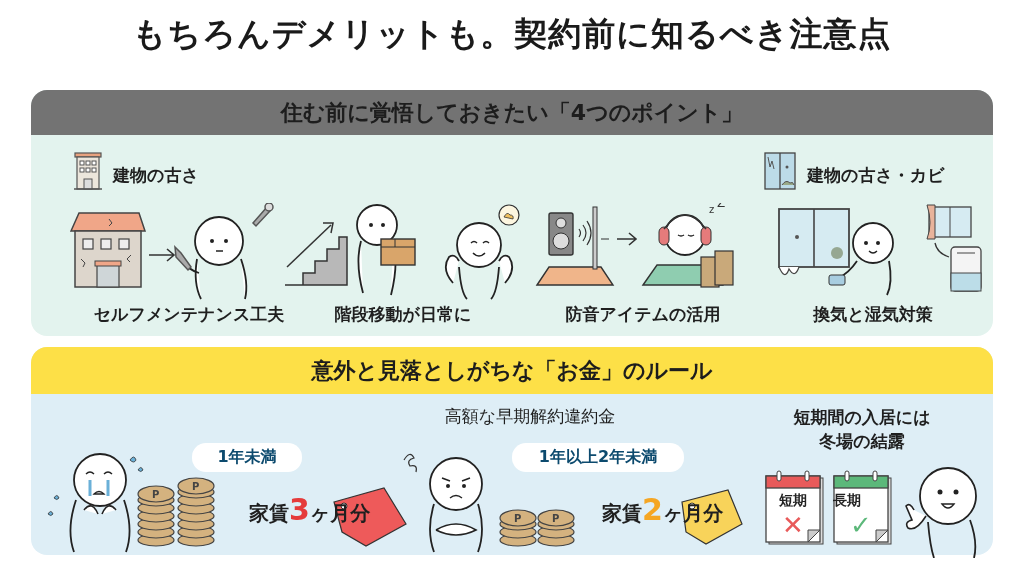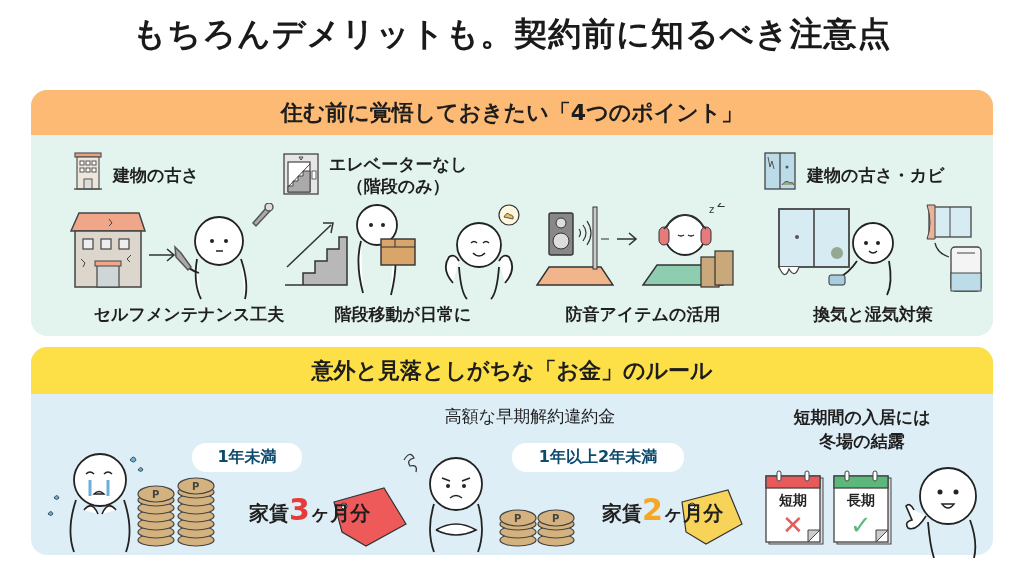--- a/index.html
+++ b/index.html
@@ -7,21 +7,21 @@
   body { font-family: "DejaVu Sans", "Liberation Sans", sans-serif; color: #222; position: relative; }
 
   .main-title {
     position: absolute; left: 0; top: 12px; width: 1024px; text-align: center;
     font-size: 33px; font-weight: bold; color: #1a1a1a; letter-spacing: 1px;
   }
 
   
   .panel { position: absolute; left: 31px; width: 962px; border-radius: 16px; overflow: hidden; }
   .panel1 { top: 90px; height: 246px; background: #e3f3ee; }
-  .panel1 .phead { height: 45px; background: #fdba74; display: flex; align-items: center; justify-content: center;
+  .panel1 .phead { height: 45px; background: #737373; display: flex; align-items: center; justify-content: center;
     font-size: 22px; font-weight: bold; color: #1d1d1d; }
   .panel2 { top: 347px; height: 208px; background: #deeef6; }
   .panel2 .phead { height: 47px; background: #fde047; display: flex; align-items: center; justify-content: center;
     font-size: 22px; font-weight: bold; color: #1d1d1d; }
 
   .point { position: absolute; top: 45px; width: 240px; height: 201px; }
   .point .ptitle { position: absolute; top: 16px; left: 0; width: 100%; display: flex; align-items: center; gap: 10px; }
   .point .ptitle .txt { font-size: 17px; font-weight: bold; color: #1f1f1f; line-height: 22px; }
   .point .ptitle .txt.center { text-align: center; }
   .point .illus { position: absolute; top: 68px; left: 0; width: 100%; height: 110px; }
@@ -98,36 +98,20 @@
         <g stroke="#555" stroke-width="1.5" fill="#aaa">
             <path d="M198 4 l-14 16 l3 3 l14 -15 z"></path>
             <circle cx="200" cy="4" r="4" fill="#ddd"></circle>
           </g>
       </svg>
     </div>
     <div class="caption">セルフメンテナンス工夫</div>
   </div>
 
   <div class="point" style="left:252px;">
-    <div class="ptitle" style="left:0;">
-      <span>
-        <svg width="36" height="42" viewBox="0 0 36 42">
-          <rect x="1" y="1" width="34" height="40" fill="#e6e6e6" stroke="#444" stroke-width="1.3"></rect>
-          <polygon points="16,4 20,4 18,7" fill="none" stroke="#444" stroke-width="1"></polygon>
-          <rect x="5" y="9" width="22" height="30" fill="#fff" stroke="#444" stroke-width="1.2"></rect>
-          <path d="M5 39 V33 H10 V28 H15 V23 H20 V18 H27 V39 Z" fill="#aaa" stroke="#444" stroke-width="1"></path>
-          <line x1="5" y1="34" x2="27" y2="11" stroke="#444" stroke-width="1"></line>
-          <rect x="29" y="18" width="4" height="8" fill="#fff" stroke="#444" stroke-width="0.8"></rect>
-        </svg>
-      </span>
-      <span class="txt center" style="margin-top:2px;">
-        <span style="display:block;">エレベーターなし</span>
-        <span style="display:block;">（階段のみ）</span>
-      </span>
-    </div>
     <div class="illus">
       <svg width="240" height="100" viewBox="0 0 240 100">
         <path d="M2 82 H20 V70 H32 V58 H44 V46 H56 V34 H64 V82 Z" fill="#b8b8b8" stroke="#333" stroke-width="1.5"></path>
         <line x1="4" y1="64" x2="48" y2="22" stroke="#333" stroke-width="1.5"></line>
         <path d="M40 20 L50 20 L48 30" stroke="#333" stroke-width="1.5" fill="none"></path>
 
         <circle cx="94" cy="22" r="20" fill="#fff" stroke="#222" stroke-width="1.8"></circle>
         <circle cx="88" cy="22" r="2" fill="#222"></circle>
           <circle cx="100" cy="22" r="2" fill="#222"></circle>
         <path d="M78 38 Q72 60 80 90 M110 38 Q116 60 108 92" stroke="#222" stroke-width="1.8" fill="#fff"></path>
@@ -314,21 +298,21 @@
 
 <div style="position:absolute; left:833px; top:470px; width:60px; height:76px;">
   <svg width="60" height="76" viewBox="0 0 60 76" style="position:absolute; left:0; top:0;">
     <rect x="4" y="8" width="54" height="66" fill="#ddd" stroke="#444" stroke-width="1"></rect>
     <rect x="1" y="6" width="54" height="66" fill="#fff" stroke="#444" stroke-width="1.3"></rect>
     <rect x="1" y="6" width="54" height="12" fill="#5cb87a" stroke="#444" stroke-width="1.3"></rect>
     <rect x="12" y="1" width="4" height="10" rx="2" fill="#fff" stroke="#444"></rect>
       <rect x="40" y="1" width="4" height="10" rx="2" fill="#fff" stroke="#444"></rect>
     <path d="M55 60 L43 72 L43 60 Z" fill="#ccc" stroke="#444"></path>
   </svg>
-  <div style="position:absolute; left:0; top:22px; width:56px; text-align:center; font-size:14px; font-weight:bold;">長期</div>
+  <div style="position:absolute; left:0; top:22px; width:56px; font-size:14px; font-weight:bold;">長期</div>
   <div style="position:absolute; left:0; top:40px; width:56px; text-align:center; font-size:26px; font-weight:bold; color:#5cb87a;">✓</div>
 </div>
 
 <svg style="position:absolute; left:900px; top:462px;" width="90" height="96" viewBox="0 0 90 96">
   <circle cx="48" cy="34" r="28" fill="#fff" stroke="#222" stroke-width="1.8"></circle>
   <circle cx="40" cy="30" r="2.5" fill="#222"></circle>
     <circle cx="56" cy="30" r="2.5" fill="#222"></circle>
   <path d="M42 42 q6 8 12 0 z" fill="#fff" stroke="#222" stroke-width="1.4"></path>
   <path d="M26 54 Q16 70 8 66 Q4 60 12 58 L6 44 Q10 40 14 48" stroke="#222" stroke-width="1.6" fill="#fff"></path>
   <path d="M28 60 Q30 84 34 96 M70 58 Q78 80 74 96" stroke="#222" stroke-width="1.8" fill="none"></path>

